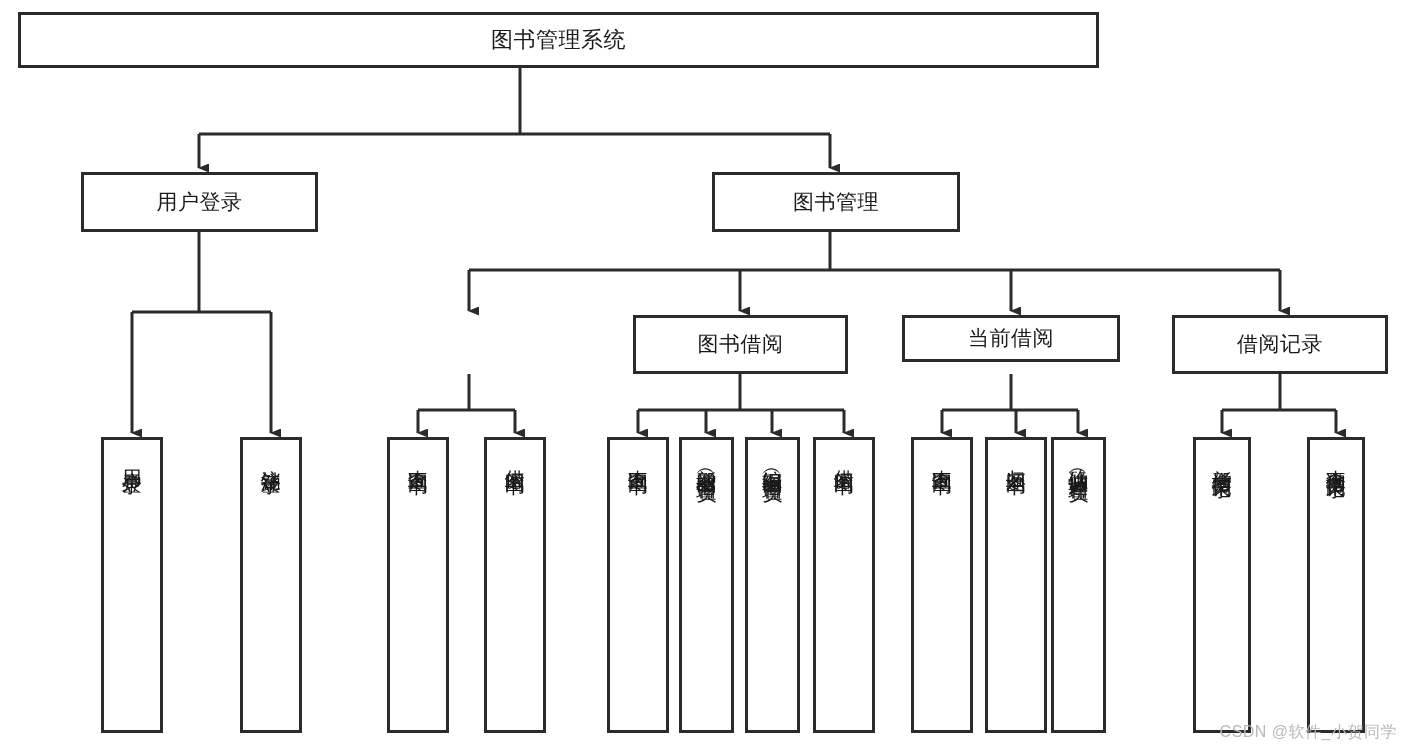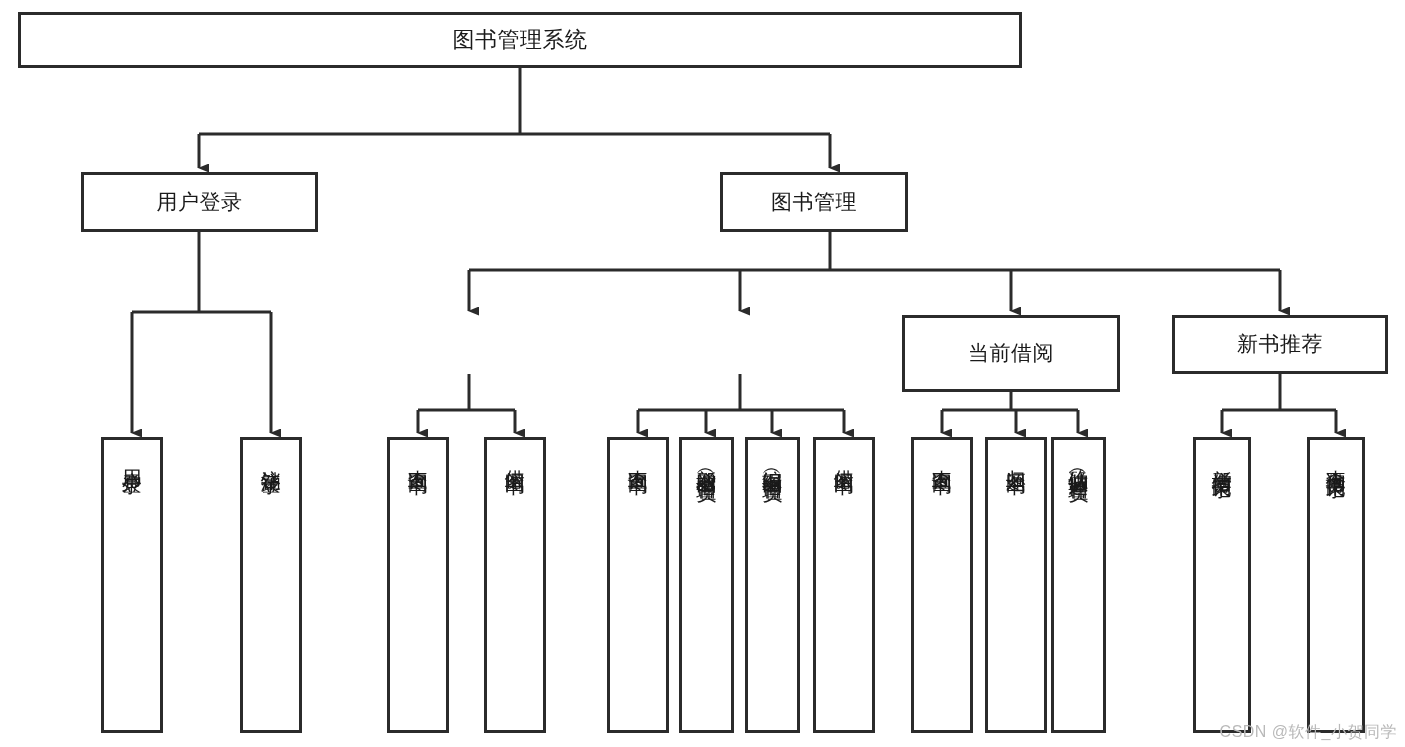--- a/index.html
+++ b/index.html
@@ -111,36 +111,39 @@
       <path d="M1016,410 L1016,433" marker-end="url(#arrow)"></path>
       <path d="M1078,410 L1078,433" marker-end="url(#arrow)"></path>
 
       <path d="M1280,374 L1280,410"></path>
       <path d="M1222,410 L1336,410"></path>
       <path d="M1222,410 L1222,433" marker-end="url(#arrow)"></path>
       <path d="M1336,410 L1336,433" marker-end="url(#arrow)"></path>
     </g>
   </svg>
 
-  <div class="node root" id="node-root" style="left: 18px; top: 12px; width: 1004px; height: 56px;">
+  <div class="node root" id="node-root" style="left: 18px; top: 12px; width: 1081px; height: 56px;">
     <span class="node-label">图书管理系统</span>
   </div>
 
   <div class="node" id="node-l2-0" style="left: 81px; top: 172px; width: 237px; height: 60px;">
     <span class="node-label">用户登录</span>
   </div>
-  <div class="node" id="node-l2-1" style="left: 712px; top: 172px; width: 188px; height: 60px; margin-left: 8px;">
+  <div class="node" id="node-l2-1" style="left: 712px; top: 172px; width: 248px; height: 60px;">
     <span class="node-label">图书管理</span>
   </div>
 
-  <div class="node" id="node-l3-2" style="left: 902px; top: 315px; width: 218px; height: 77px;">
+  <div class="node" id="node-l3-1" style="left: 633px; top: 315px; width: 215px; height: 59px;">
+    <span class="node-label">图书借阅</span>
+  </div>
+  <div class="node" id="node-l3-2" style="left: 902px; top: 315px; width: 218px; height: 47px;">
     <span class="node-label">当前借阅</span>
   </div>
   <div class="node" id="node-l3-3" style="left: 1172px; top: 315px; width: 216px; height: 59px;">
-    <span class="node-label">新书推荐</span>
+    <span class="node-label">借阅记录</span>
   </div>
 
   <div class="node vertical" id="leaf-0" style="left: 101px; top: 437px; width: 62px; height: 296px;">
     <span class="node-label">用户登录</span>
   </div>
   <div class="node vertical" id="leaf-1" style="left: 240px; top: 437px; width: 62px; height: 296px;">
     <span class="node-label">注销登录</span>
   </div>
   <div class="node vertical" id="leaf-2" style="left: 387px; top: 437px; width: 62px; height: 296px;">
     <span class="node-label">查询图书</span>

